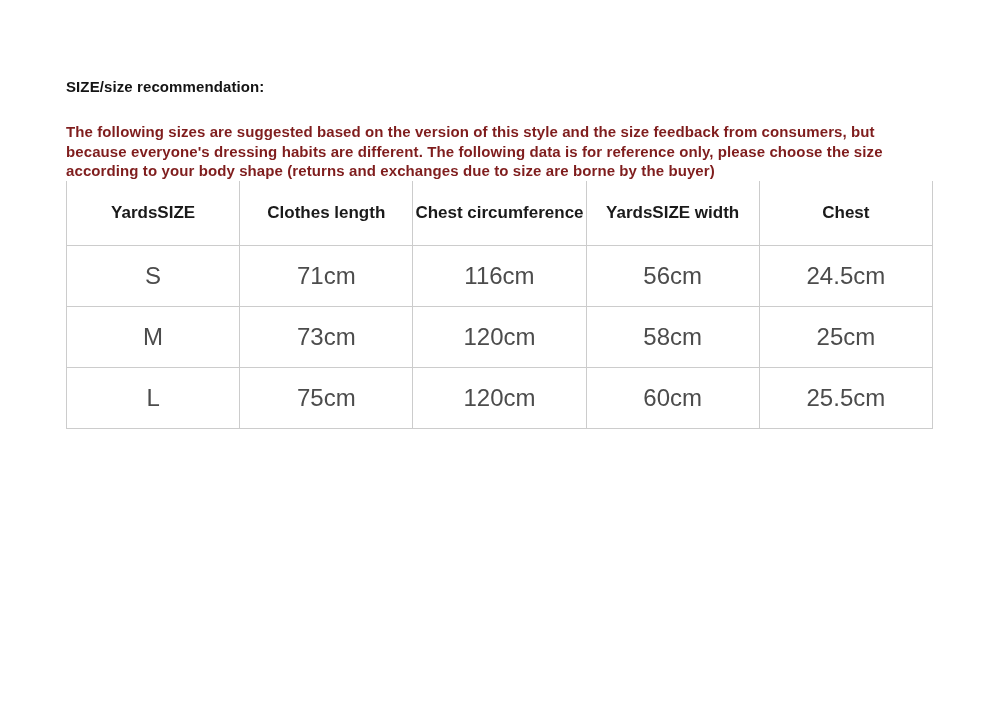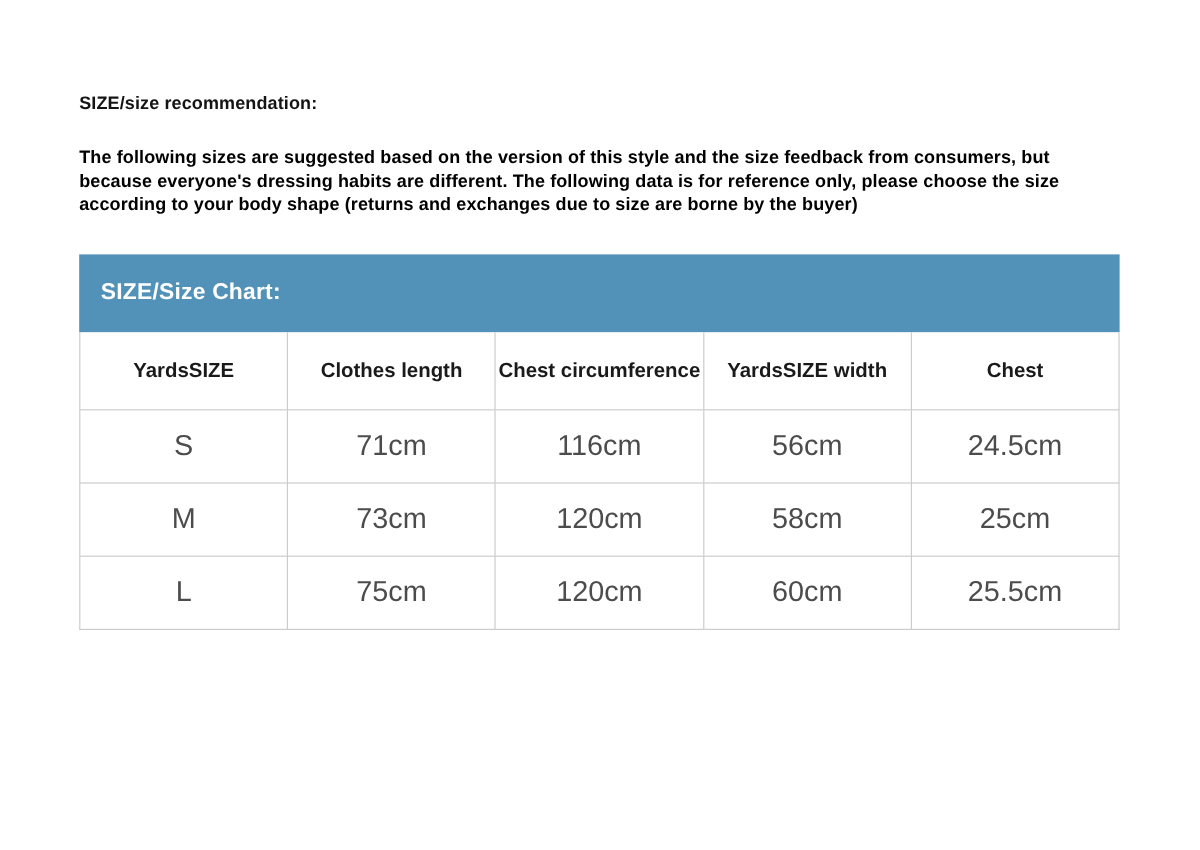--- a/index.html
+++ b/index.html
@@ -21,21 +21,21 @@
     margin: 0;
     font-size: 15px;
     font-weight: bold;
     color: #141414;
     letter-spacing: 0.1px;
   }
   .description {
     margin: 27px 0 0 0;
     font-size: 15px;
     font-weight: bold;
-    color: #000000;
+    color: #7f1d1d;
     line-height: 19.5px;
     letter-spacing: 0.1px;
   }
   .chart-title-bar {
     margin-top: 31px;
     height: 65px;
     background: #5292b9;
     display: flex;
     align-items: center;
     padding-left: 18px;
@@ -78,23 +78,20 @@
 </style>
 </head>
 <body>
 
 <div class="page">
 
   <h2 class="heading">SIZE/size recommendation:</h2>
 
   <p class="description">The following sizes are suggested based on the version of this style and the size feedback from consumers, but because everyone's dressing habits are different. The following data is for reference only, please choose the size according to your body shape (returns and exchanges due to size are borne by the buyer)</p>
 
-  <div class="chart-title-bar">
-    <span class="bar-title">SIZE/Size Chart:</span>
-  </div>
 
   <table class="size-table">
     <thead>
       <tr>
         <th>YardsSIZE</th>
         <th>Clothes length</th>
         <th class="small-header">Chest circumference</th>
         <th>YardsSIZE width</th>
         <th>Chest</th>
       </tr>

